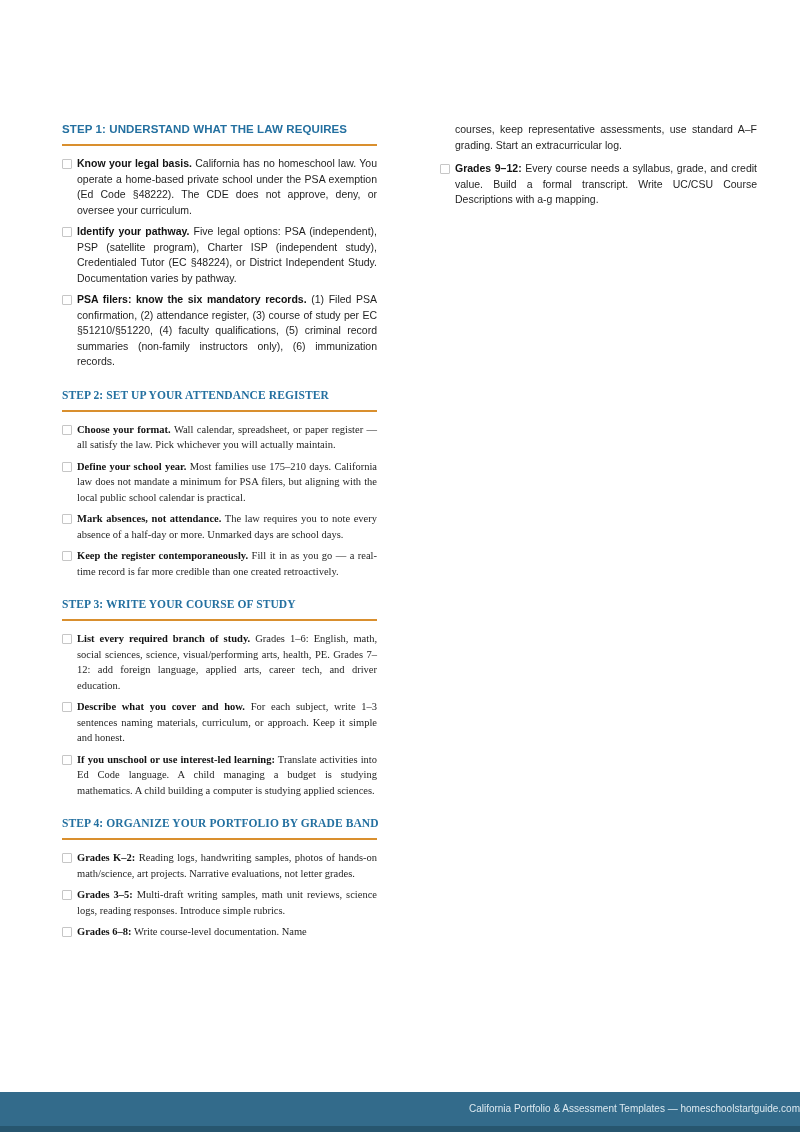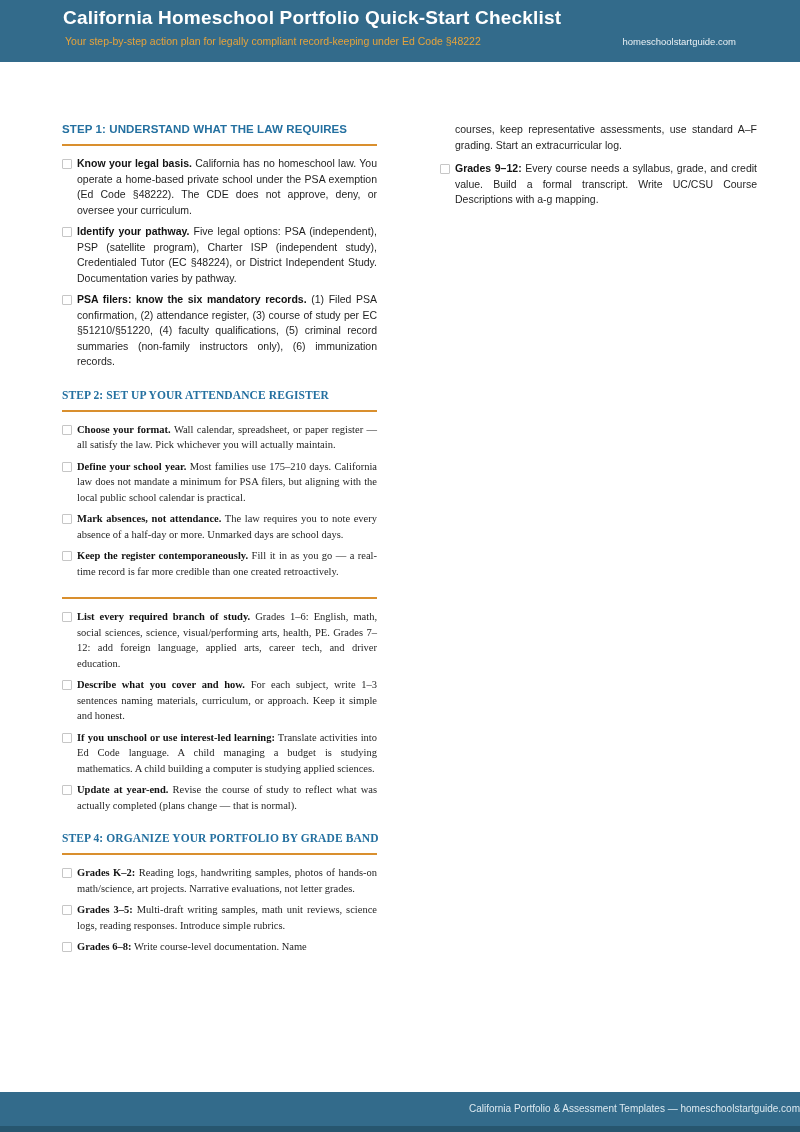--- a/index.html
+++ b/index.html
@@ -38,25 +38,20 @@
   
   .ftr { position:absolute; left:0; top:1092px; width:800px; height:34px; background:var(--footer_bg,#336B8B); }
   .ftr .txt { width:100%; text-align:right; line-height:34px; font-size:10px; color:#DCE9F0; }
   .strip { position:absolute; left:0; top:1126px; width:800px; height:6px; background:var(--footer_strip,#27566F); }
 </style>
 </head>
 <body>
 
 <div class="page">
 
-  <div class="hdr">
-    <h1>California Homeschool Portfolio Quick-Start Checklist</h1>
-    <div class="sub">Your step-by-step action plan for legally compliant record-keeping under Ed Code §48222</div>
-    <div class="site">homeschoolstartguide.com</div>
-  </div>
 
   <div class="col col-left">
 
     <div class="step">
       <h2>STEP 1: UNDERSTAND WHAT THE LAW REQUIRES</h2>
       <div class="rule"></div>
       <div class="items">
         <div class="item">
           <span class="cb"></span>
           <b class="lbl">Know your legal basis.</b>
@@ -96,41 +91,37 @@
         </div>
         <div class="item">
           <span class="cb"></span>
           <b class="lbl">Keep the register contemporaneously.</b>
           <span>Fill it in as you go — a real-time record is far more credible than one created retroactively.</span>
         </div>
       </div>
     </div>
 
     <div class="step">
+      <h2>STEP 3: WRITE YOUR COURSE OF STUDY</h2>
       <div class="rule"></div>
       <div class="items">
         <div class="item">
           <span class="cb"></span>
           <b class="lbl">List every required branch of study.</b>
           <span>Grades 1–6: English, math, social sciences, science, visual/performing arts, health, PE. Grades 7–12: add foreign language, applied arts, career tech, and driver education.</span>
         </div>
         <div class="item">
           <span class="cb"></span>
           <b class="lbl">Describe what you cover and how.</b>
           <span>For each subject, write 1–3 sentences naming materials, curriculum, or approach. Keep it simple and honest.</span>
         </div>
         <div class="item">
           <span class="cb"></span>
           <b class="lbl">If you unschool or use interest-led learning:</b>
           <span>Translate activities into Ed Code language. A child managing a budget is studying mathematics. A child building a computer is studying applied sciences.</span>
-        </div>
-        <div class="item">
-          <span class="cb"></span>
-          <b class="lbl">Update at year-end.</b>
-          <span>Revise the course of study to reflect what was actually completed (plans change — that is normal).</span>
         </div>
       </div>
     </div>
 
     <div class="step">
       <h2>STEP 4: ORGANIZE YOUR PORTFOLIO BY GRADE BAND</h2>
       <div class="rule"></div>
       <div class="items">
         <div class="item">
           <span class="cb"></span>

